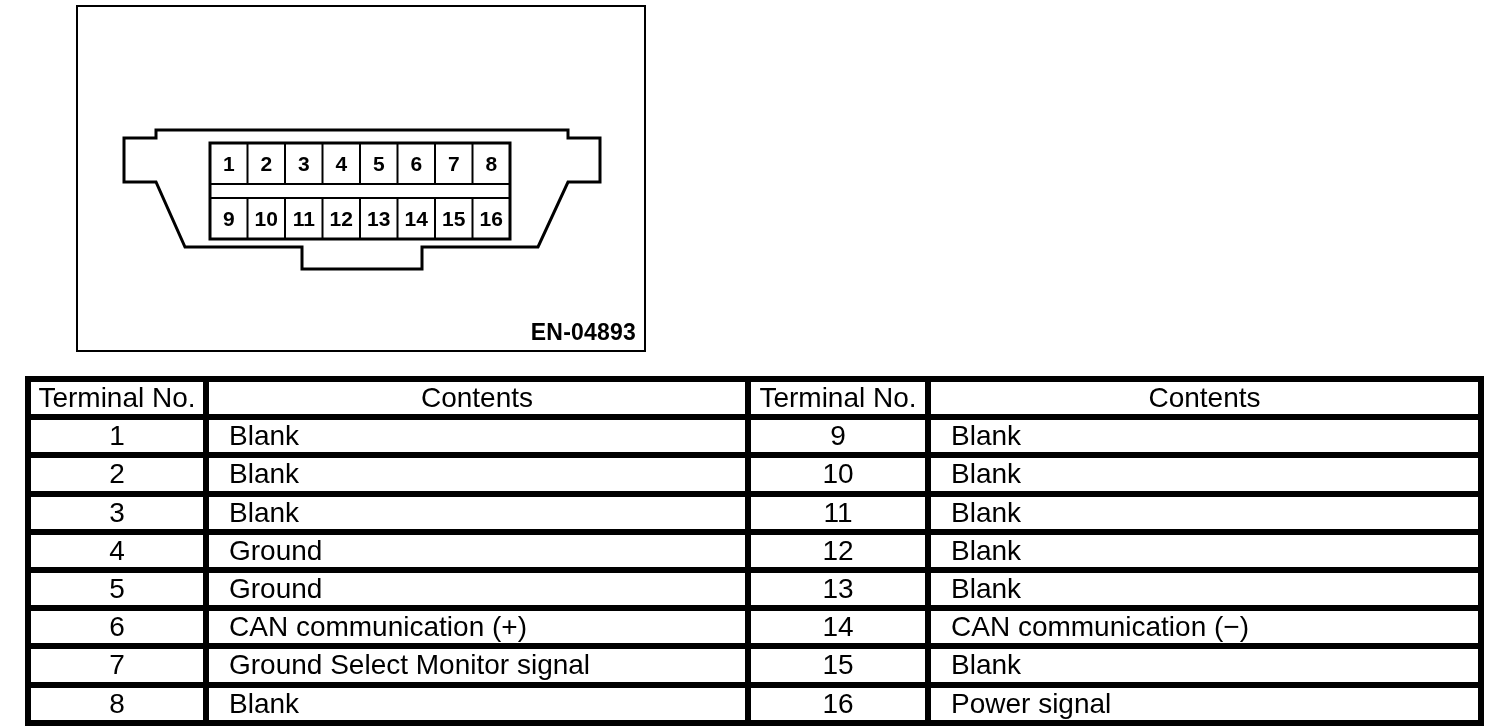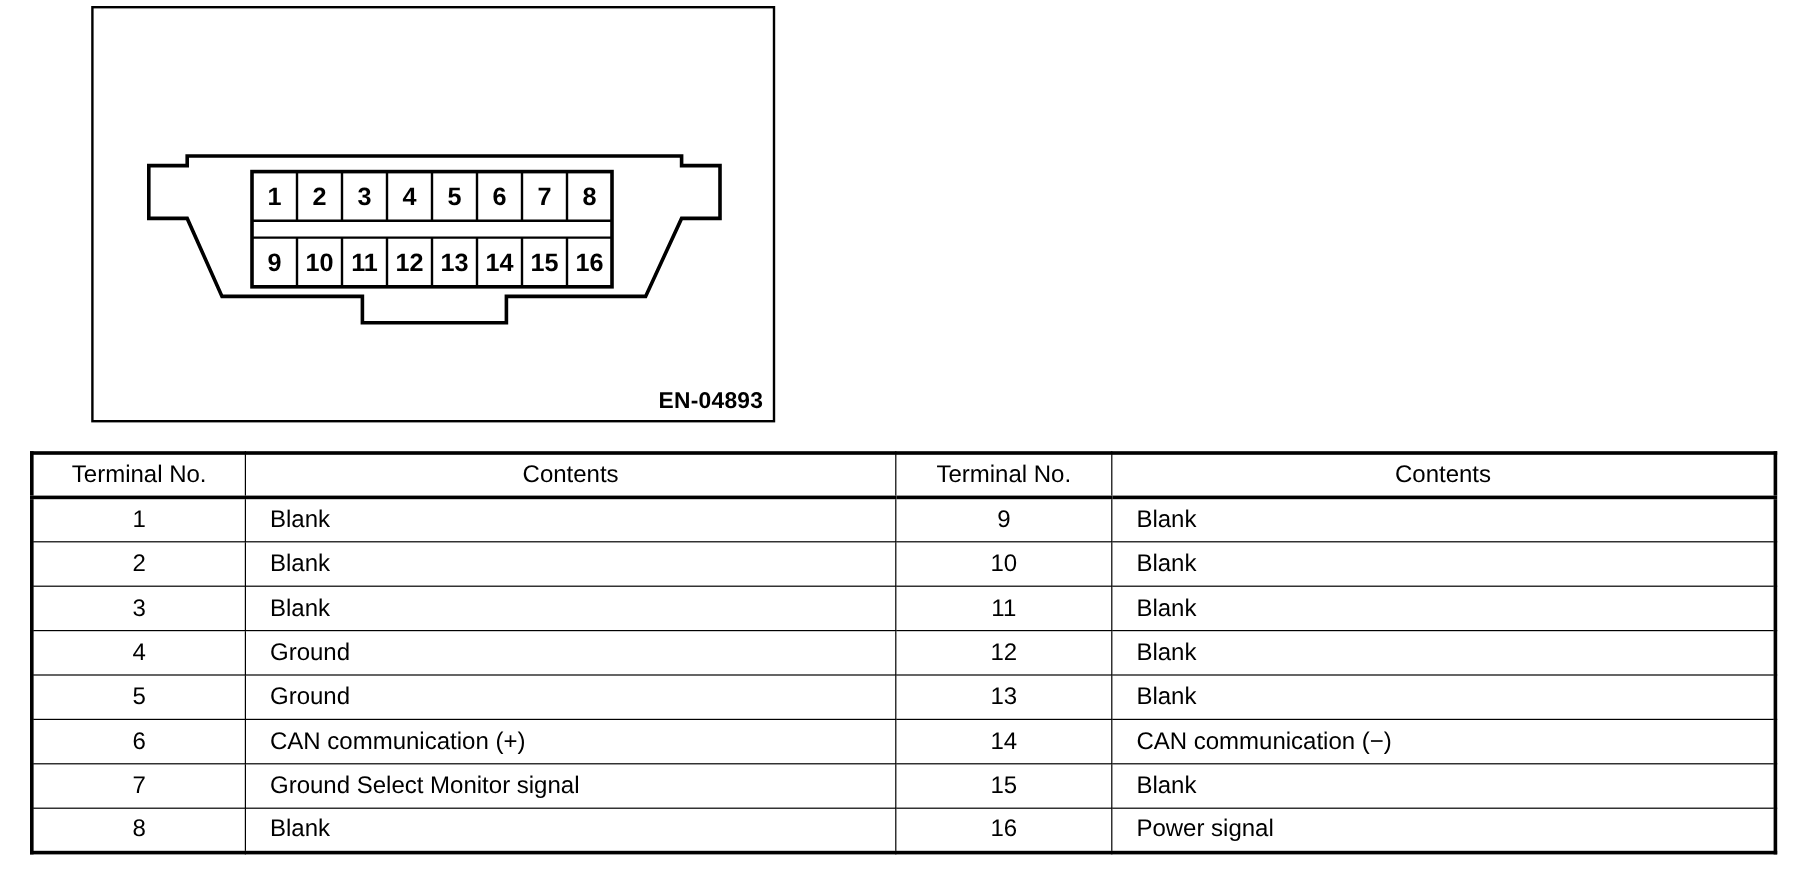--- a/index.html
+++ b/index.html
@@ -32,21 +32,21 @@
     left: 0;
     top: 0;
     width: 570px;
     height: 347px;
     display: block;
   }
   #figure-code {
     position: absolute;
     right: 8px;
     bottom: 6px;
-    font-size: 19px;
+    font-size: 23px;
     font-weight: bold;
     letter-spacing: 0.2px;
     line-height: 1;
     white-space: nowrap;
   }
 
   
   .pin-num {
     font-family: "Liberation Sans", sans-serif;
     font-size: 21px;
@@ -60,24 +60,24 @@
     position: absolute;
     left: 25px;
     top: 376px;
     width: 1453px;
     border-collapse: collapse;
     table-layout: fixed;
     background: #fff;
   }
   #terminal-table td,
   #terminal-table th {
-    border: 1px solid #000000;
+    border: 6px solid #000000;
     height: 37px;
     padding: 0;
-    font-size: 20px;
+    font-size: 28px;
     font-weight: normal;
     line-height: 1.15;
     box-sizing: border-box;
   }
   #terminal-table thead th {
     border-bottom: 3px solid #000;
     text-align: center;
     font-weight: normal;
   }
   #terminal-table tbody td.term {

